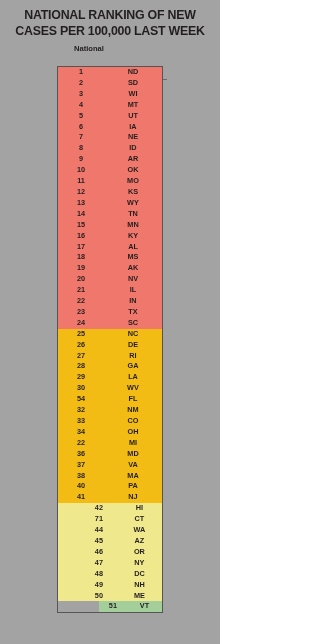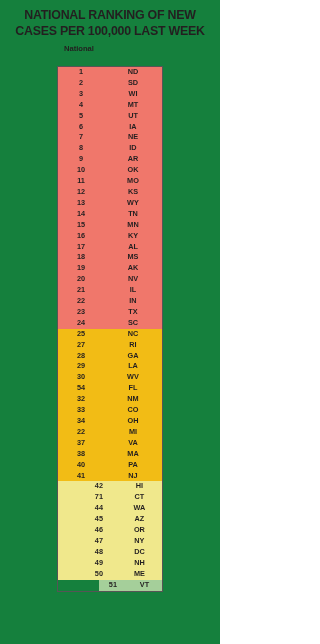--- a/index.html
+++ b/index.html
@@ -9,42 +9,42 @@
     height: 644px;
     background: #ffffff;
     font-family: "Liberation Sans", sans-serif;
     overflow: hidden;
   }
 
   #page {
     position: relative;
     width: 220px;
     height: 644px;
-    background: #15803d;
+    background: #a3a3a3;
   }
 
   
   .title-block {
     padding-top: 7px;
     text-align: center;
   }
   .title-line {
     font-size: 12.4px;
     font-weight: bold;
     color: #231f20;
     letter-spacing: -0.25px;
     line-height: 16px;
     white-space: nowrap;
   }
 
   
   .head-block {
     position: absolute;
     top: 44px;
-    left: 57px;
+    left: 67px;
     width: 106px;
   }
   .head-national {
     text-align: left;
     padding-left: 7px;
     font-size: 7.6px;
     font-weight: bold;
     color: #231f20;
     line-height: 9px;
   }
@@ -206,20 +206,24 @@
       </div>
       <div class="row band-red">
         <div class="cell cell-rank">24</div>
         <div class="cell cell-state">SC</div>
       </div>
       <div class="row band-gold">
         <div class="cell cell-rank">25</div>
         <div class="cell cell-state">NC</div>
       </div>
       <div class="row band-gold">
+        <div class="cell cell-rank">26</div>
+        <div class="cell cell-state">DE</div>
+      </div>
+      <div class="row band-gold">
         <div class="cell cell-rank">27</div>
         <div class="cell cell-state">RI</div>
       </div>
       <div class="row band-gold">
         <div class="cell cell-rank">28</div>
         <div class="cell cell-state">GA</div>
       </div>
       <div class="row band-gold">
         <div class="cell cell-rank">29</div>
         <div class="cell cell-state">LA</div>
@@ -240,20 +244,24 @@
         <div class="cell cell-rank">33</div>
         <div class="cell cell-state">CO</div>
       </div>
       <div class="row band-gold">
         <div class="cell cell-rank">34</div>
         <div class="cell cell-state">OH</div>
       </div>
       <div class="row band-gold">
         <div class="cell cell-rank">22</div>
         <div class="cell cell-state">MI</div>
+      </div>
+      <div class="row band-gold">
+        <div class="cell cell-rank">36</div>
+        <div class="cell cell-state">MD</div>
       </div>
       <div class="row band-gold">
         <div class="cell cell-rank">37</div>
         <div class="cell cell-state">VA</div>
       </div>
       <div class="row band-gold">
         <div class="cell cell-rank">38</div>
         <div class="cell cell-state">MA</div>
       </div>
       <div class="row band-gold">

